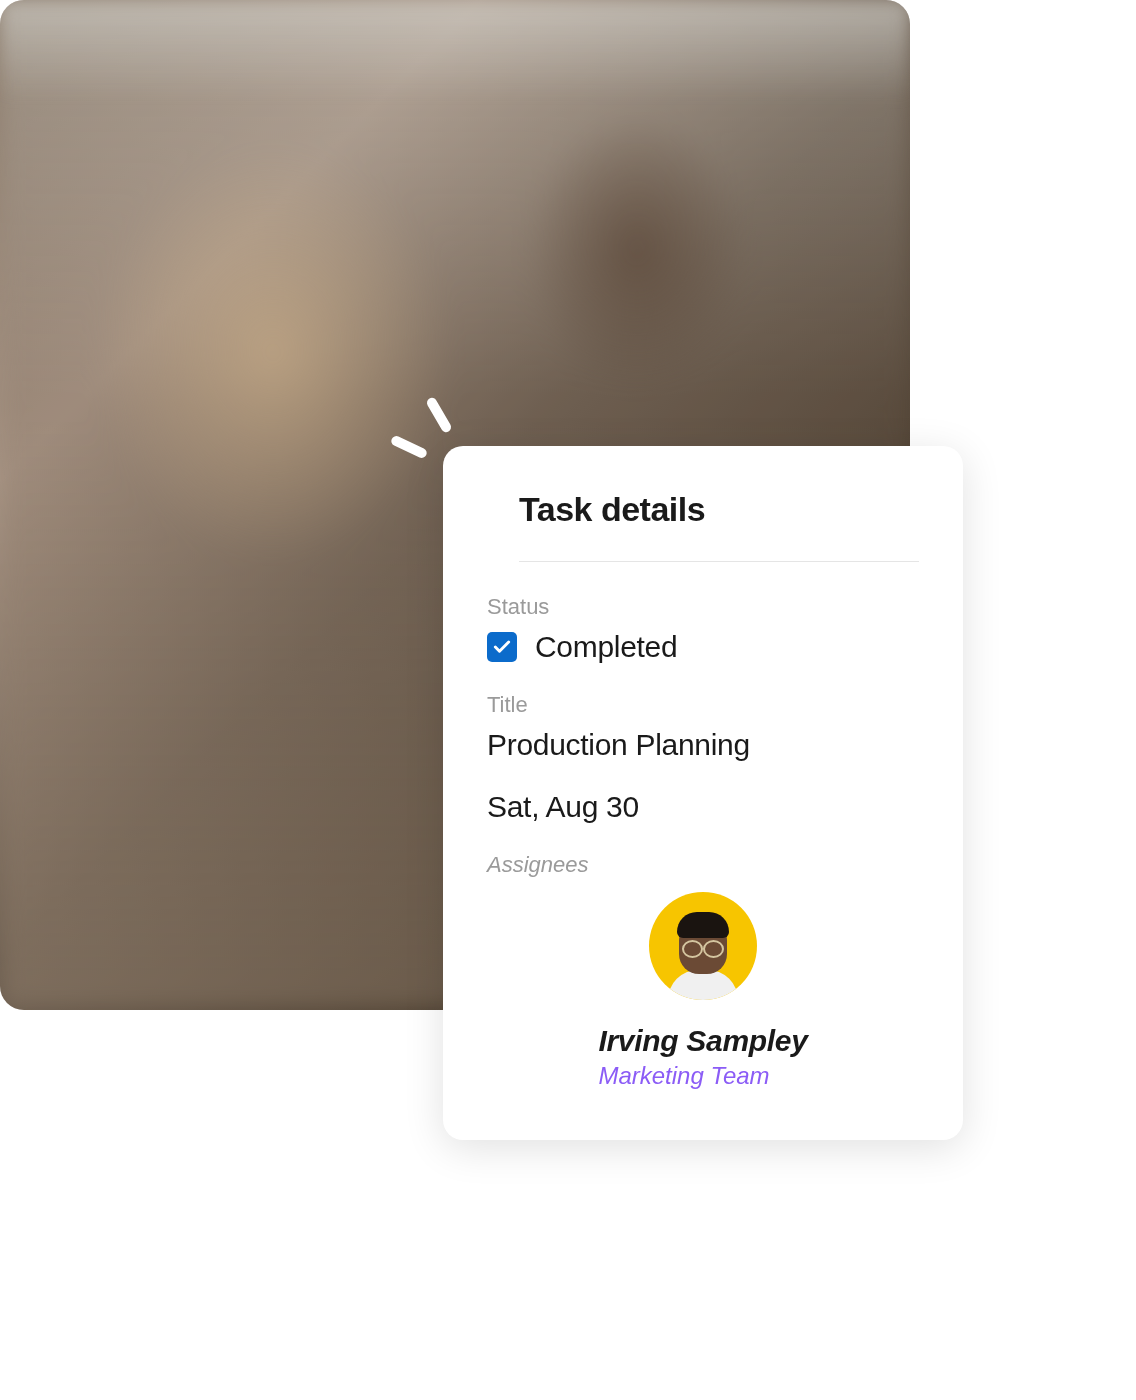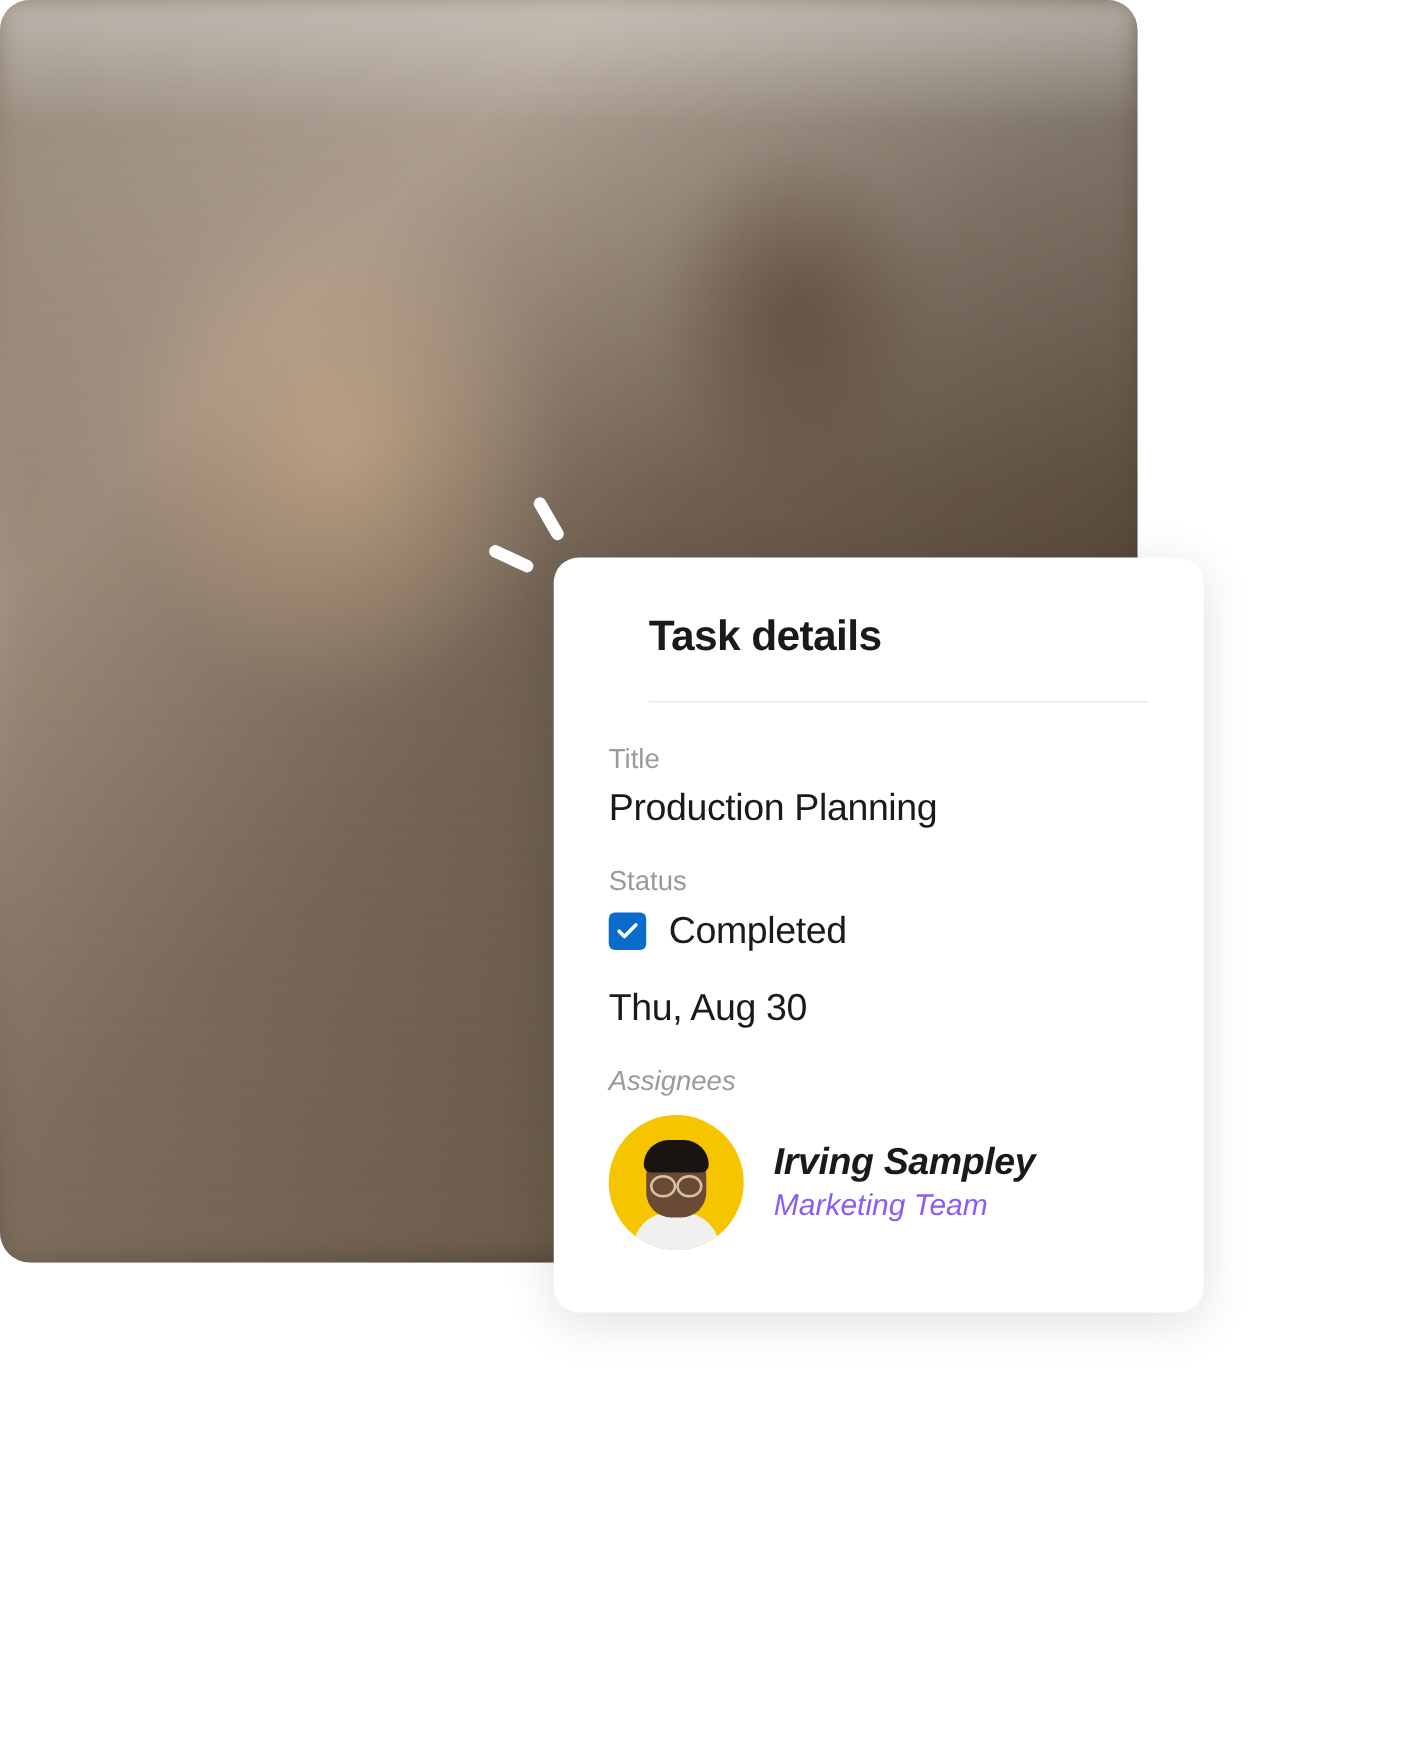--- a/index.html
+++ b/index.html
@@ -126,20 +126,21 @@
     }
     .checkbox svg {
       width: 20px;
       height: 20px;
     }
     .assignee-row {
       display: flex;
       align-items: center;
       gap: 24px;
       margin-top: 14px;
+      flex-direction: column;
     }
     .avatar {
       width: 108px;
       height: 108px;
       border-radius: 50%;
       background: #f7c500;
       display: flex;
       align-items: flex-end;
       justify-content: center;
       overflow: hidden;
@@ -217,40 +218,40 @@
 
 <div class="hero-image">
   <div class="accent-marks">
     <span></span>
     <span></span>
   </div>
 </div>
 
 <div class="card">
   <h2 class="card-title">Task details</h2>
-
-  <div class="field">
-    <div class="field-label">Title</div>
-    <div class="field-value">Production Planning</div>
-  </div>
 
   <div class="field">
     <div class="field-label">Status</div>
     <div class="status-row">
       <div class="checkbox">
         <svg viewBox="0 0 24 24" fill="none" stroke="#ffffff" stroke-width="3.5" stroke-linecap="round" stroke-linejoin="round">
           <polyline points="4 12 9 17 20 6"></polyline>
         </svg>
       </div>
       <div class="field-value">Completed</div>
     </div>
   </div>
 
   <div class="field">
-    <div class="field-value">Thu, Aug 30</div>
+    <div class="field-label">Title</div>
+    <div class="field-value">Production Planning</div>
+  </div>
+
+  <div class="field">
+    <div class="field-value">Sat, Aug 30</div>
   </div>
 
   <div class="field">
     <div class="field-label">Assignees</div>
     <div class="assignee-row">
       <div class="avatar">
         <div class="avatar-figure">
           <div class="avatar-shoulders"></div>
           <div class="avatar-head"></div>
           <div class="avatar-hair"></div>

